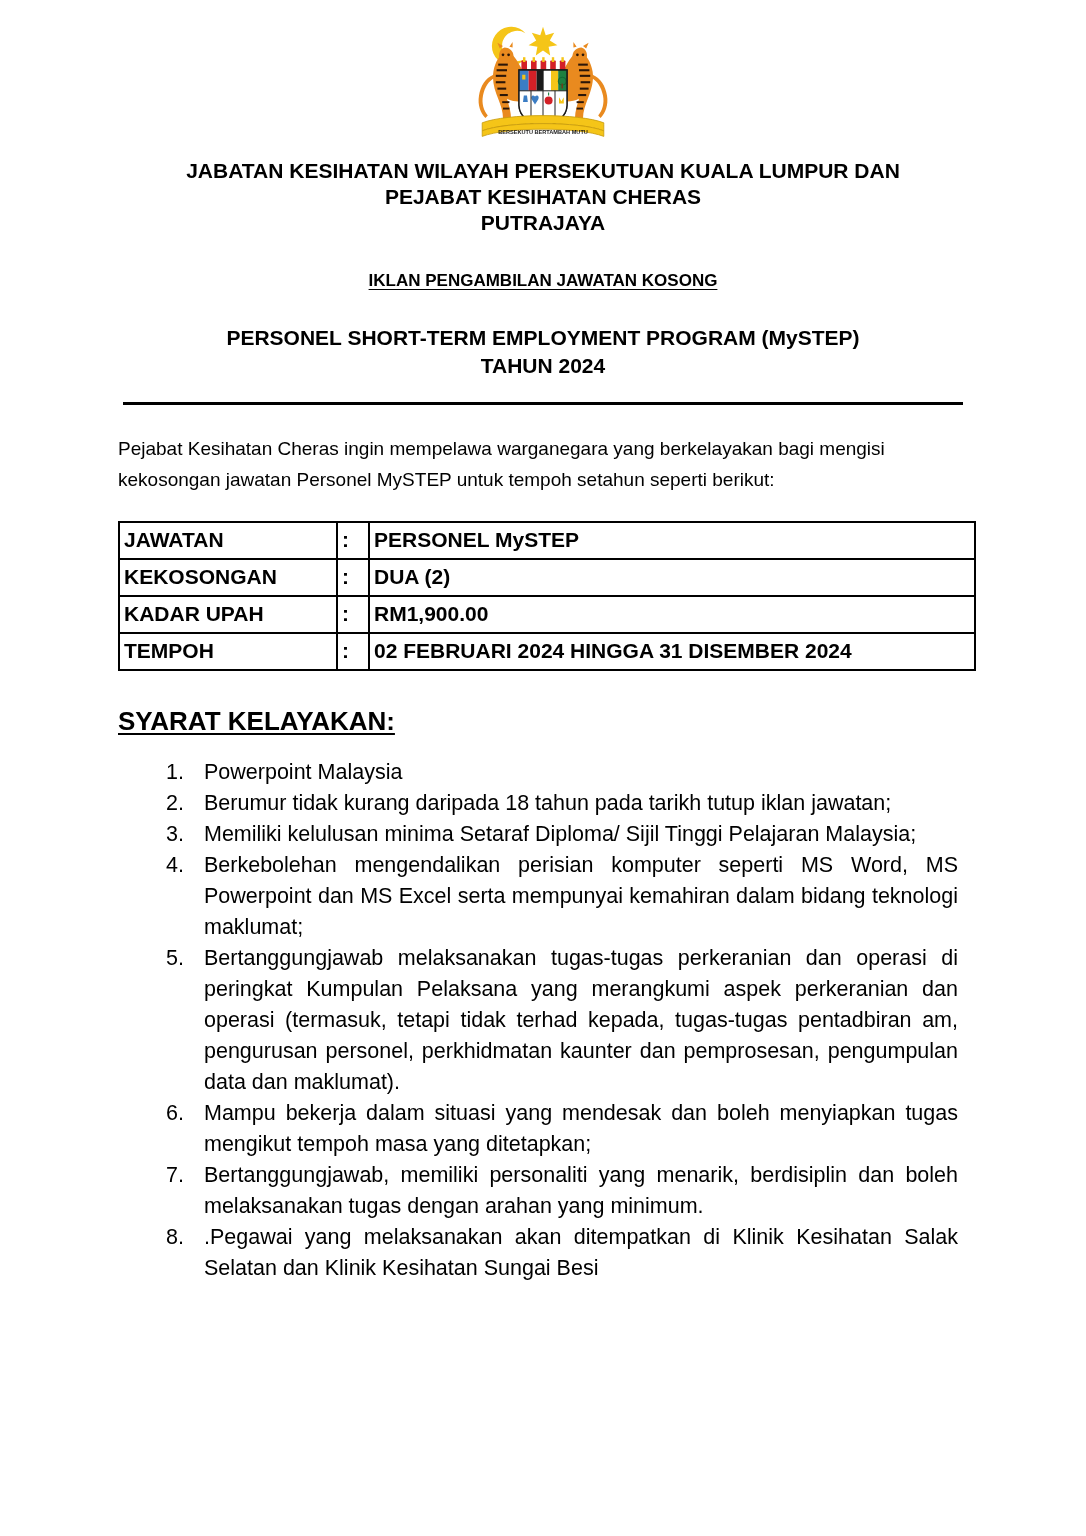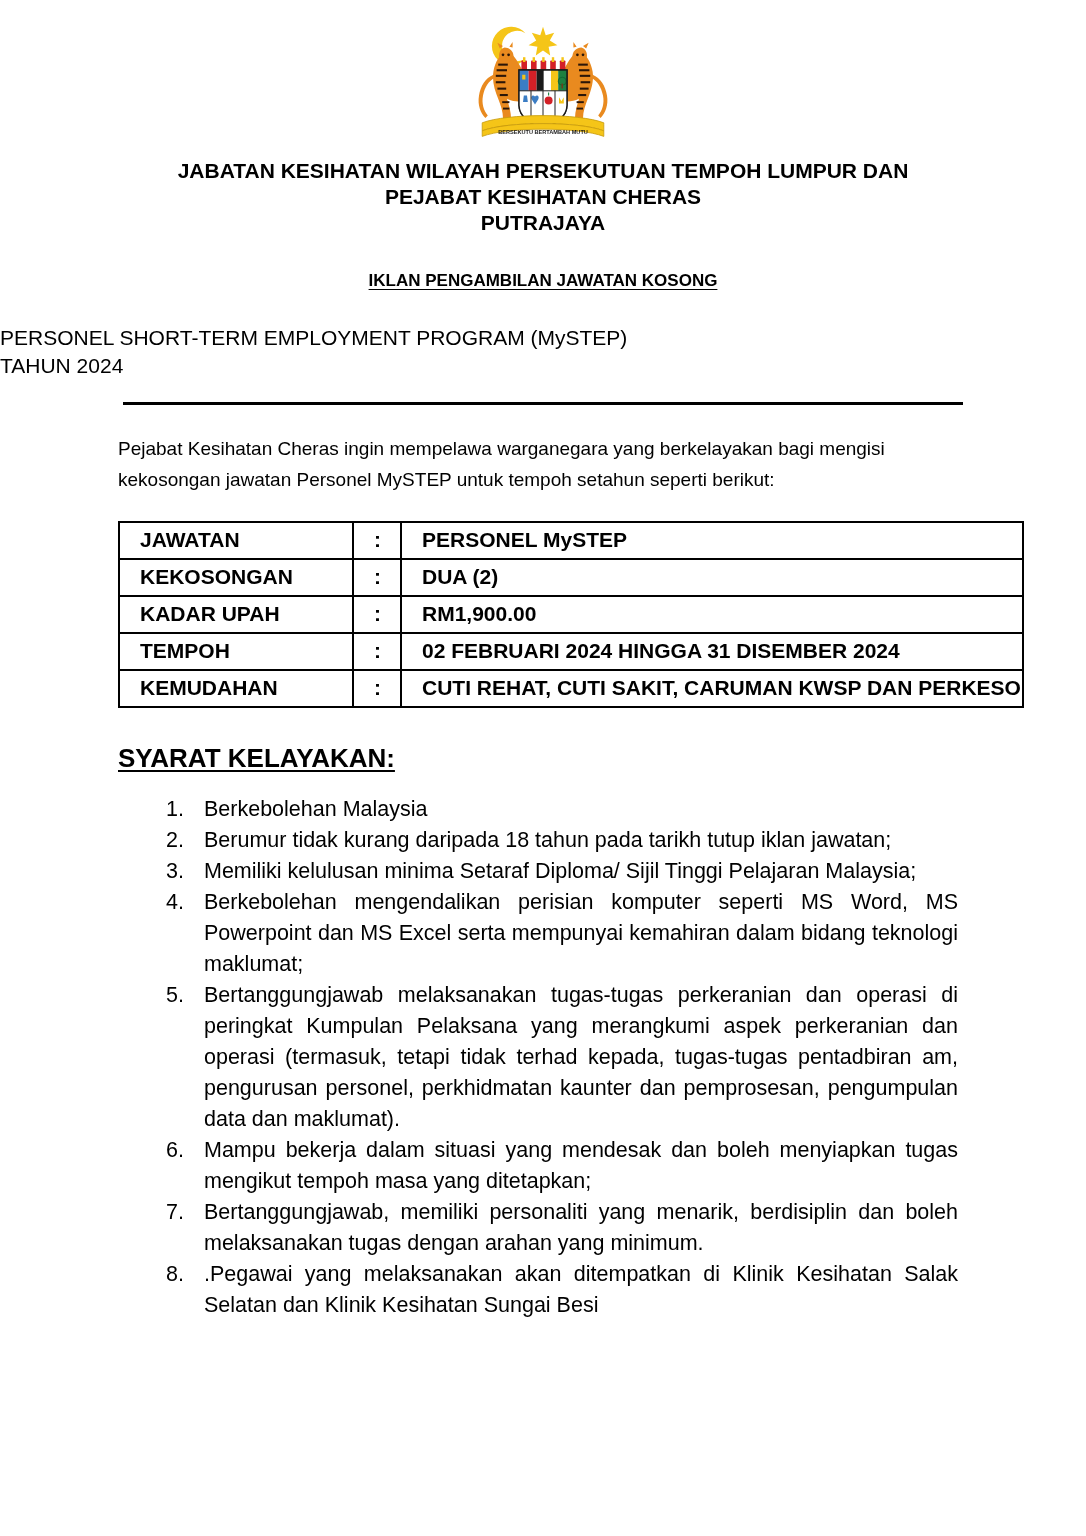--- a/index.html
+++ b/index.html
@@ -55,22 +55,22 @@
     font-size: 17px;
     line-height: 26px;
     margin-top: 32px;
   }
   .sub-heading span.u {
     text-decoration: underline;
     text-underline-offset: 3px;
   }
 
   .program-block {
-    text-align: left;
-    font-weight: normal;
+    text-align: center;
+    font-weight: bold;
     font-size: 21px;
     line-height: 28px;
     margin-top: 30px;
   }
 
   
   .divider {
     width: 840px;
     height: 3px;
     background: #000000;
@@ -96,21 +96,21 @@
     margin-top: 26px;
     border-collapse: collapse;
     width: 840px;
     table-layout: fixed;
   }
   table.info td {
     border: 2px solid #000000;
     font-weight: bold;
     font-size: 21px;
     line-height: 28px;
-    padding: 3px 0 4px 20px;
+    padding: 3px 0 4px 4px;
     vertical-align: top;
   }
   td.c-label { width: 212px; }
   td.c-colon { width: 26px; padding-left: 8px; }
   td.c-value { width: 600px; padding-left: 10px; }
 
   
   .syarat-title {
     margin-top: 36px;
     font-weight: bold;
@@ -249,21 +249,21 @@
 
       <g>
         <path d="M24 126 C55 114 145 114 176 126 C176 133 176 133 176 136 C145 124 55 124 24 136 Z" fill="#F5C518" stroke="#c79a0d" stroke-width="1"></path>
         <path d="M24 136 C55 124 145 124 176 136 L176 143 C145 131 55 131 24 143 Z" fill="#F5C518" stroke="#c79a0d" stroke-width="1"></path>
         <text x="100" y="140" font-family="'Liberation Sans', sans-serif" font-size="7" font-weight="bold" fill="#1A1A1A" text-anchor="middle">BERSEKUTU BERTAMBAH MUTU</text>
       </g>
     </svg>
   </div>
 
   <div class="header-block">
-    <span class="header-line">JABATAN KESIHATAN WILAYAH PERSEKUTUAN TEMPOH LUMPUR DAN</span>
+    <span class="header-line">JABATAN KESIHATAN WILAYAH PERSEKUTUAN KUALA LUMPUR DAN</span>
     <span class="header-line">PEJABAT KESIHATAN CHERAS</span>
     <span class="header-line">PUTRAJAYA</span>
   </div>
 
   <div class="sub-heading">
     <span class="u">IKLAN PENGAMBILAN JAWATAN KOSONG</span>
   </div>
 
   <div class="program-block">
     <span class="header-line">PERSONEL SHORT-TERM EMPLOYMENT PROGRAM (MySTEP)</span>
@@ -291,33 +291,28 @@
         <tr>
           <td class="c-label">KADAR UPAH</td>
           <td class="c-colon">:</td>
           <td class="c-value">RM1,900.00</td>
         </tr>
         <tr>
           <td class="c-label">TEMPOH</td>
           <td class="c-colon">:</td>
           <td class="c-value">02 FEBRUARI 2024 HINGGA 31 DISEMBER 2024</td>
         </tr>
-        <tr>
-          <td class="c-label">KEMUDAHAN</td>
-          <td class="c-colon">:</td>
-          <td class="c-value">CUTI REHAT, CUTI SAKIT, CARUMAN KWSP DAN PERKESO</td>
-        </tr>
       </tbody>
     </table>
 
     <div>
       <div class="syarat-title">SYARAT KELAYAKAN:</div>
 
       <ol class="syarat">
-        <li class="nojustify">Berkebolehan Malaysia</li>
+        <li class="nojustify">Powerpoint Malaysia</li>
         <li class="nojustify">Berumur tidak kurang daripada 18 tahun pada tarikh tutup iklan jawatan;</li>
         <li class="nojustify">Memiliki kelulusan minima Setaraf Diploma/ Sijil Tinggi Pelajaran Malaysia;</li>
         <li>Berkebolehan mengendalikan perisian komputer seperti MS Word, MS Powerpoint dan MS Excel serta mempunyai kemahiran dalam bidang teknologi maklumat;</li>
         <li>Bertanggungjawab melaksanakan tugas-tugas perkeranian dan operasi di peringkat Kumpulan Pelaksana yang merangkumi aspek perkeranian dan operasi (termasuk, tetapi tidak terhad kepada, tugas-tugas pentadbiran am, pengurusan personel, perkhidmatan kaunter dan pemprosesan, pengumpulan data dan maklumat).</li>
         <li>Mampu bekerja dalam situasi yang mendesak dan boleh menyiapkan tugas mengikut tempoh masa yang ditetapkan;</li>
         <li>Bertanggungjawab, memiliki personaliti yang menarik, berdisiplin dan boleh melaksanakan tugas dengan arahan yang minimum.</li>
         <li>.Pegawai yang melaksanakan akan ditempatkan di Klinik Kesihatan Salak Selatan dan Klinik Kesihatan Sungai Besi</li>
       </ol>
     </div>
 

